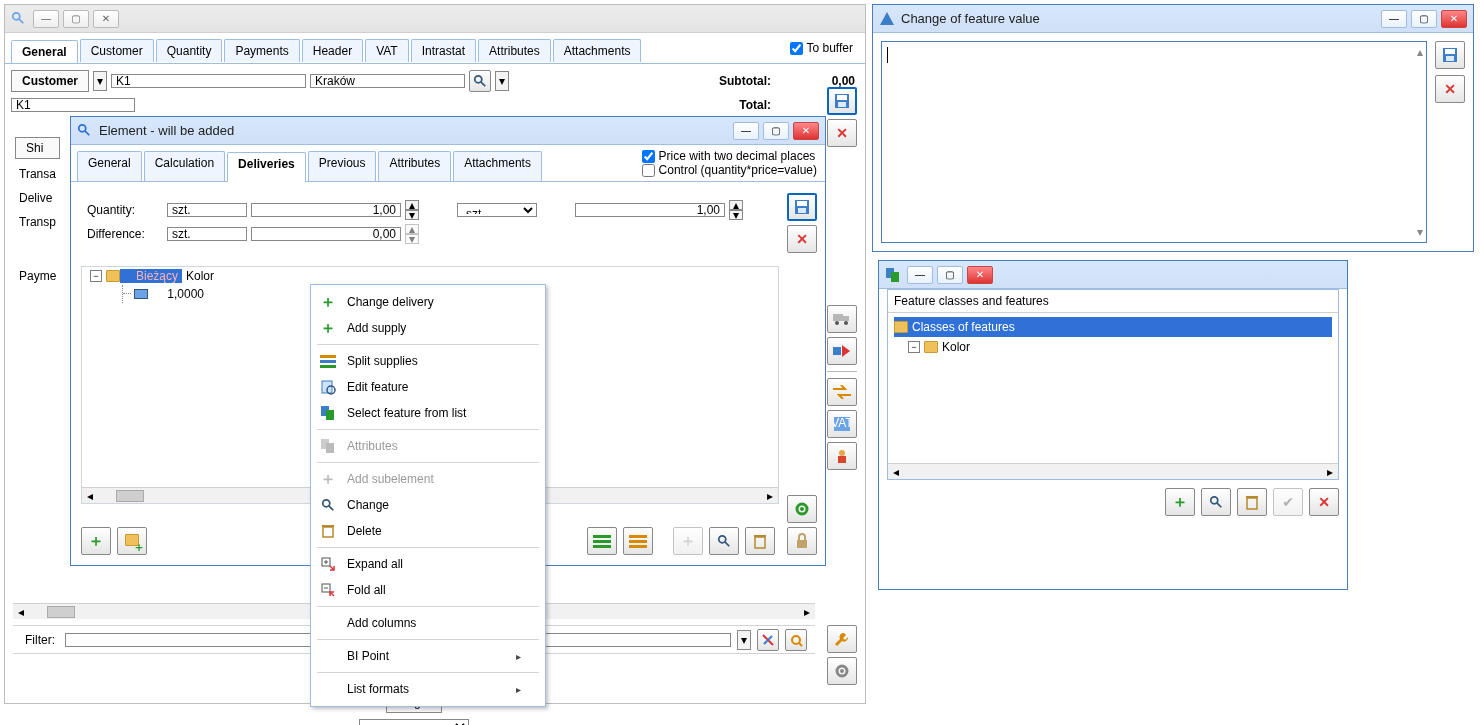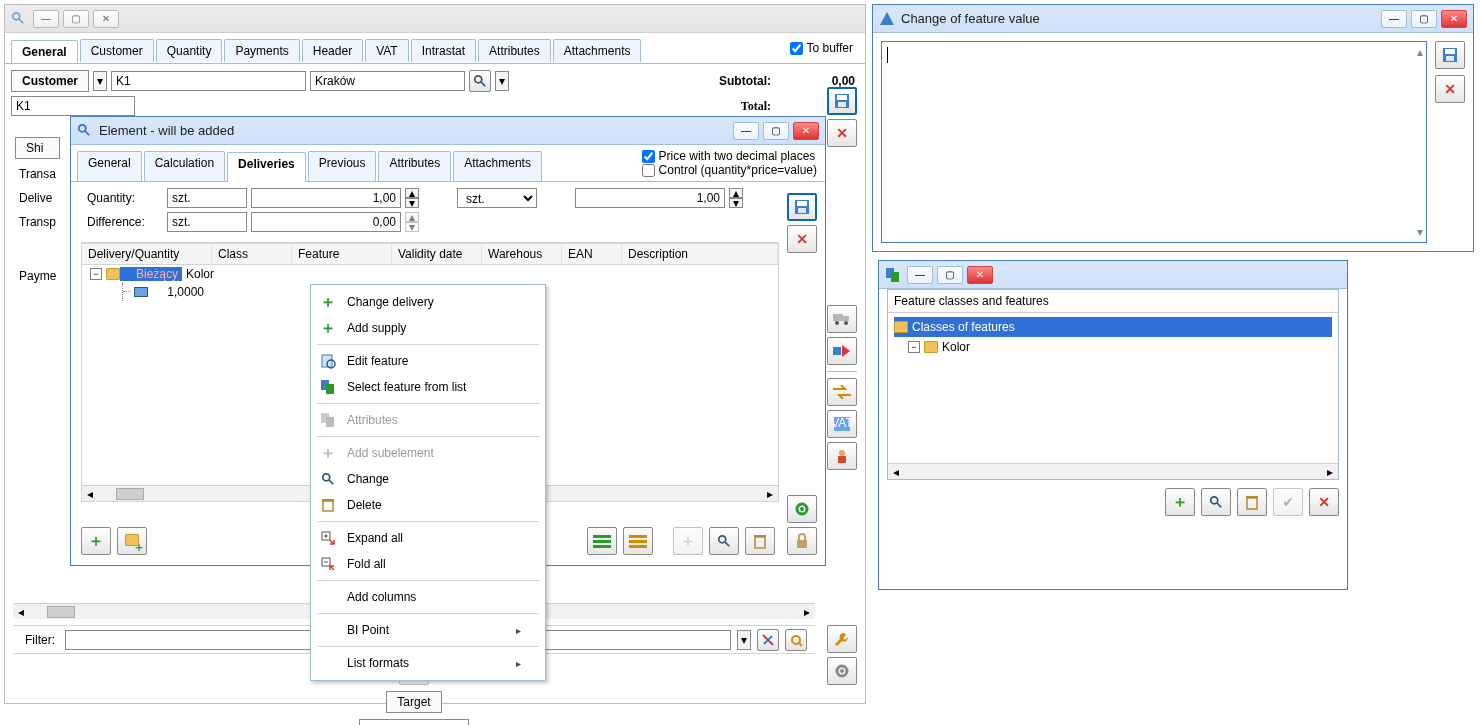--- a/index.html
+++ b/index.html
@@ -21,21 +21,21 @@
   
   .tabs { display:flex; padding: 6px 6px 0 6px; gap:2px; flex-wrap:wrap; }
   .tab { padding:4px 10px; border:1px solid #9fbde0; border-bottom:none; background:#eef5fe; cursor:pointer; border-radius:2px 2px 0 0; }
   .tab.active { background:#fff; font-weight:bold; position:relative; top:1px; }
 
   
   .row { display:flex; align-items:center; padding:2px 6px; gap:4px; }
   .lbl { padding:2px 4px; color:#000; }
   .lbl.boxed { border:1px solid #888; font-weight:bold; padding:3px 10px; background:#fafafa; }
   .drop { width:14px; height:20px; border:1px solid #888; background:#f4f4f4; display:flex; align-items:center; justify-content:center; cursor:pointer; }
-  input.txt, .txt { border:1px solid #888; padding:2px 4px; height:20px; background:#fff; }
+  input.txt, .txt { border:1px solid #888; padding:2px 4px; height:14px; background:#fff; }
   input.txt:disabled, .txt.grey { color:#000000; }
   .btnico { width:22px; height:22px; border:1px solid #888; background:linear-gradient(#fff,#e5e5e5); display:flex; align-items:center; justify-content:center; cursor:pointer; border-radius:2px; }
   .btnico.big { width:30px; height:28px; }
 
   
   .colhdr { display:flex; border-top:1px solid #cfd6de; border-bottom:1px solid #cfd6de; background:#f5f5f5; }
   .col { padding:3px 6px; border-right:1px solid #e2e2e2; overflow:hidden; white-space:nowrap; }
 
   
   .treearea { background:#fff; position:relative; }
@@ -139,21 +139,21 @@
           </svg>
       </div>
       <div class="drop">▾</div>
       <div style="flex:1;"></div>
       <span class="lbl" style="font-weight:bold;">Subtotal:</span>
       <span class="lbl" style="font-weight:bold; width:80px; text-align:right;">0,00</span>
     </div>
     <div class="row">
       <input class="txt" style="width: 124px;" value="K1">
       <div style="flex:1;"></div>
-      <span class="lbl" style="font-weight:bold;font-family:Liberation Serif, serif;">Total:</span>
+      <span class="lbl" style="font-weight:bold;">Total:</span>
       <span class="lbl" style="font-weight:bold; width:80px; text-align:right;">0,00</span>
     </div>
 
     <div style="position:absolute; left:10px; top:132px; display:flex; flex-direction:column; gap:6px;">
       <span class="lbl boxed" style="font-weight:normal;">Shi</span>
       <span class="lbl">Transa</span>
       <span class="lbl">Delive</span>
       <span class="lbl">Transp</span>
       <span class="lbl" style="margin-top:30px;">Payme</span>
     </div>
@@ -311,21 +311,21 @@
           <input type="checkbox" checked="" style="">
           <span>Price with two decimal places</span>
         </label>
       <label class="chk">
           <input type="checkbox" style="">
           <span>Control (quantity*price=value)</span>
         </label>
     </div>
   </div>
 
-  <div style="border-top:1px solid #9fbde0; padding:4px 6px;">
+  <div style="border-top:1px solid #9fbde0; padding:16px 6px;">
     <div class="row">
       <span class="lbl" style="width:80px;">Quantity:</span>
       <input class="txt grey" style="width: 80px;" disabled="" value="szt.">
       <input class="txt" style="width: 150px; text-align: right;" value="1,00">
       <div style="display:flex; flex-direction:column;">
           <div class="drop" style="height:10px;">▴</div>
           <div class="drop" style="height:10px;">▾</div>
         </div>
       <div style="width:30px;"></div>
       <select class="txt" style="width:80px;"><option>szt.</option></select>
@@ -341,29 +341,20 @@
       <input class="txt grey" style="width: 80px;" disabled="" value="szt.">
       <input class="txt grey" style="width: 150px; text-align: right;" disabled="" value="0,00">
       <div style="display:flex; flex-direction:column;">
           <div class="drop" style="height:10px; opacity:.5;">▴</div>
           <div class="drop" style="height:10px; opacity:.5;">▾</div>
         </div>
     </div>
   </div>
 
   <div style="margin:4px 46px 0 10px; border:1px solid #cfd6de;">
-    <div class="colhdr">
-      <div class="col" style="width:130px;">Delivery/Quantity</div>
-      <div class="col" style="width:80px;">Class</div>
-      <div class="col" style="width:100px;">Feature</div>
-      <div class="col" style="width:90px;">Validity date</div>
-      <div class="col" style="width:80px;">Warehous</div>
-      <div class="col" style="width:60px;">EAN</div>
-      <div class="col" style="flex:1;">Description</div>
-    </div>
     <div class="treearea" style="height:220px;">
       <div class="trow">
         <span style="width:12px; height:12px; border:1px solid #7e7e7e; display:flex; align-items:center; justify-content:center; font-size:9px; margin-right:4px;">−</span>
         <span class="ico-folder"></span>
         <span class="cell sel" style="width:62px; text-align:right; color:#ffb0b0;">Bieżący</span>
         <span class="cell" style="width:80px;">Kolor</span>
       </div>
       <div class="trow" style="padding-left:40px;">
         <span style="width:10px; border-left:1px dotted #888; height:18px; margin-right:2px; position:relative;">
             <span style="position:absolute; top:8px; width:8px; border-top:1px dotted #888;"></span>
@@ -456,20 +447,30 @@
       </span>
       <span>Change delivery</span>
     </div>
   <div class="mi">
       <span class="mico">
         <span class="ico-plus">＋</span>
       </span>
       <span>Add supply</span>
     </div>
   <hr>
+  <div class="mi">
+      <span class="mico">
+        <svg width="16" height="14" viewBox="0 0 16 14">
+          <rect y="1" width="16" height="3" fill="#d68a00"></rect>
+          <rect y="6" width="16" height="3" fill="#3d7ec9"></rect>
+          <rect y="11" width="16" height="3" fill="#2a9a2a"></rect>
+        </svg>
+      </span>
+      <span>Split supplies</span>
+    </div>
   <div class="mi">
       <span class="mico">
         <svg width="16" height="16" viewBox="0 0 16 16">
           <rect x="2" y="2" width="10" height="12" fill="#cde3fb" stroke="#3d7ec9"></rect>
           <circle cx="11" cy="11" r="4" fill="none" stroke="#357" stroke-width="1.5"></circle>
         </svg>
       </span>
       <span>Edit feature</span>
     </div>
   <div class="mi">

